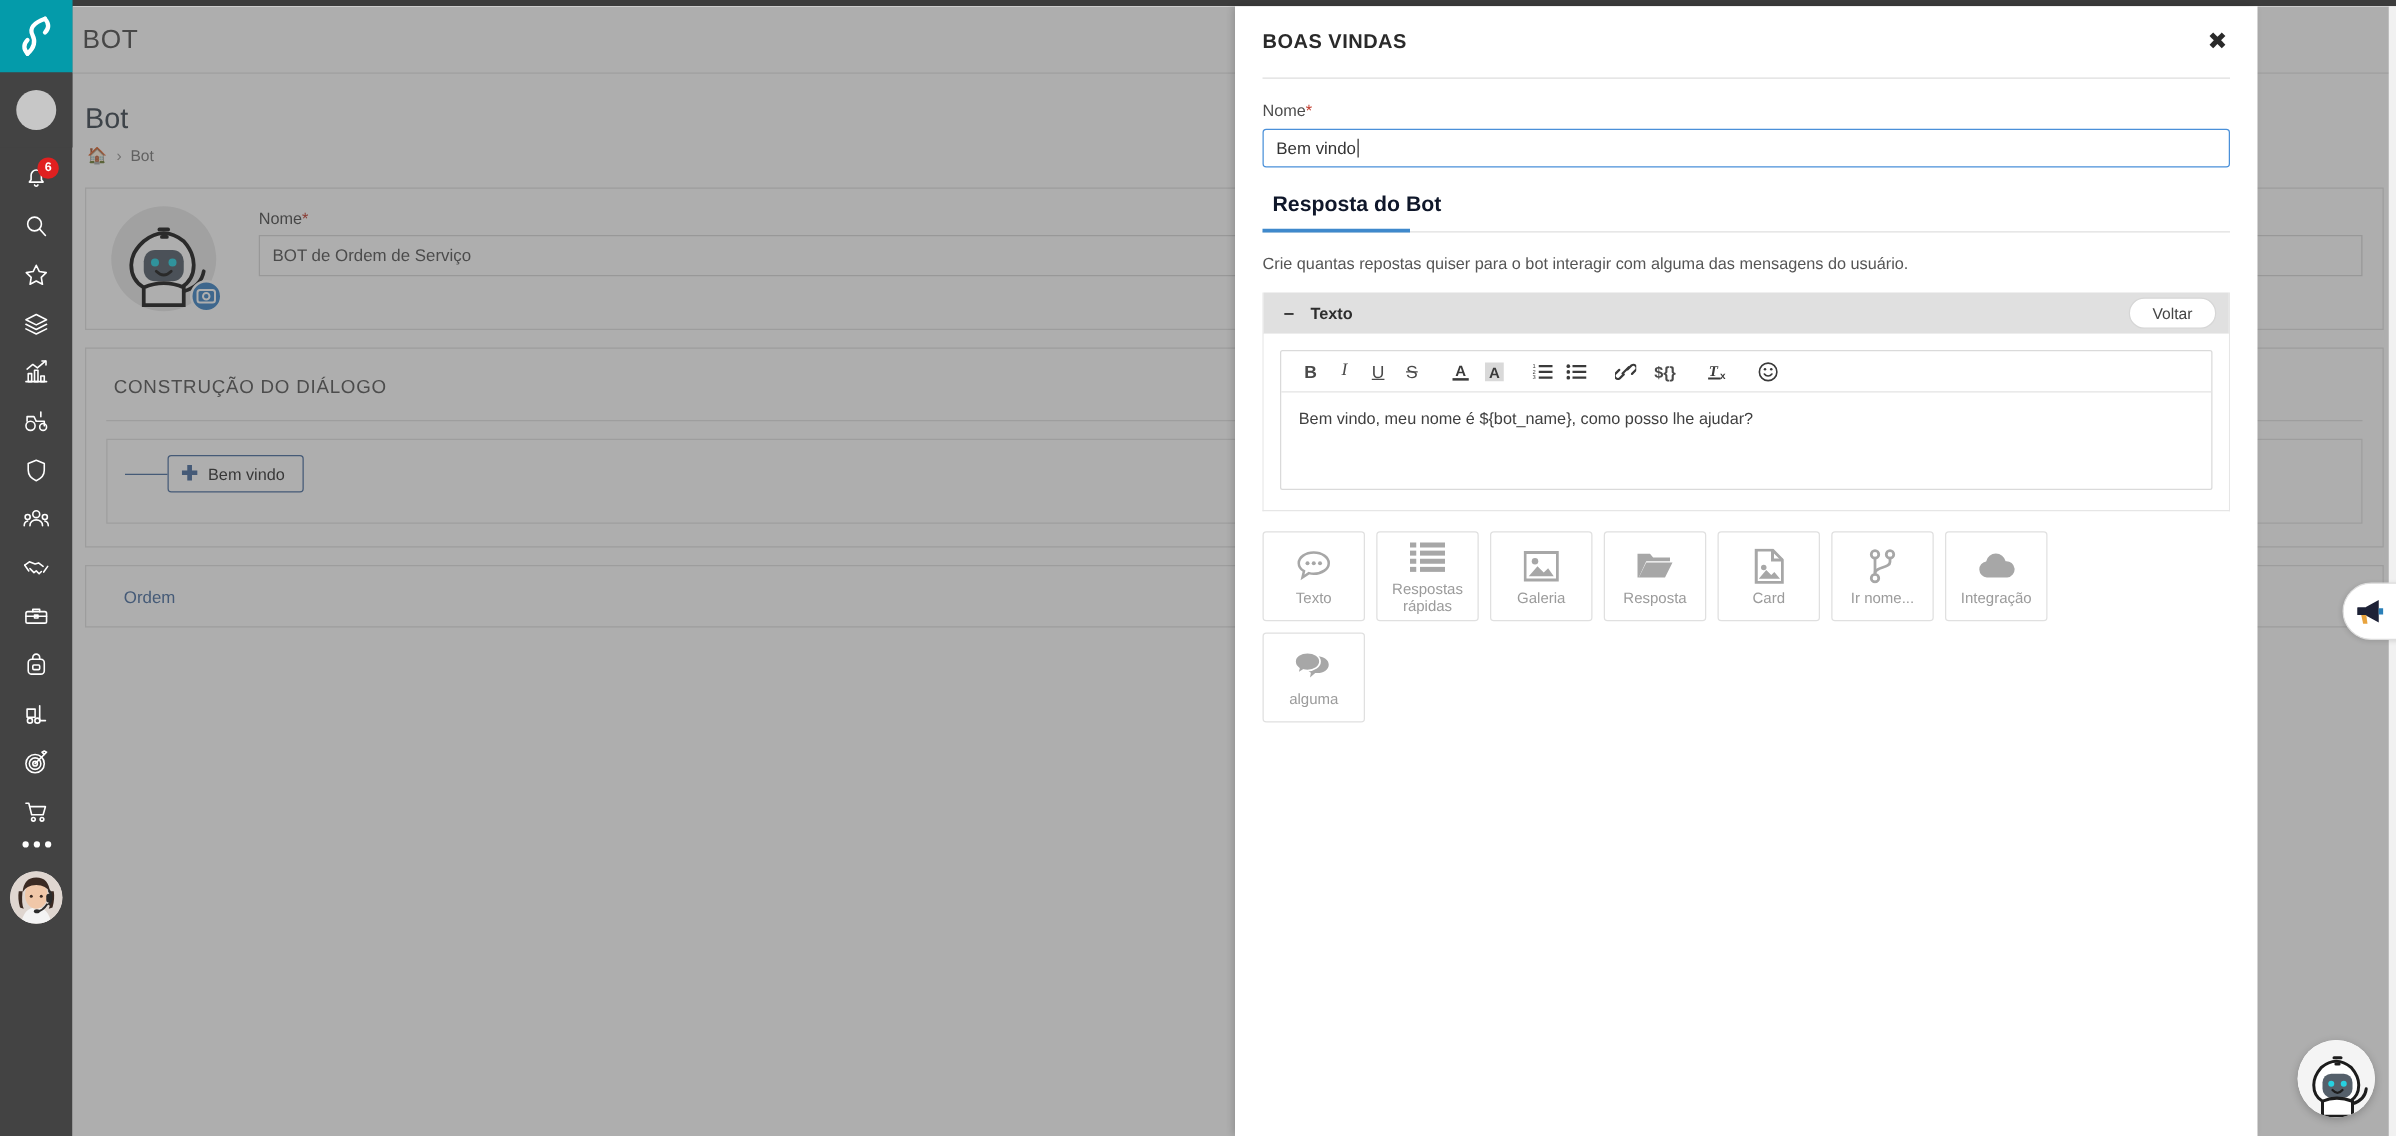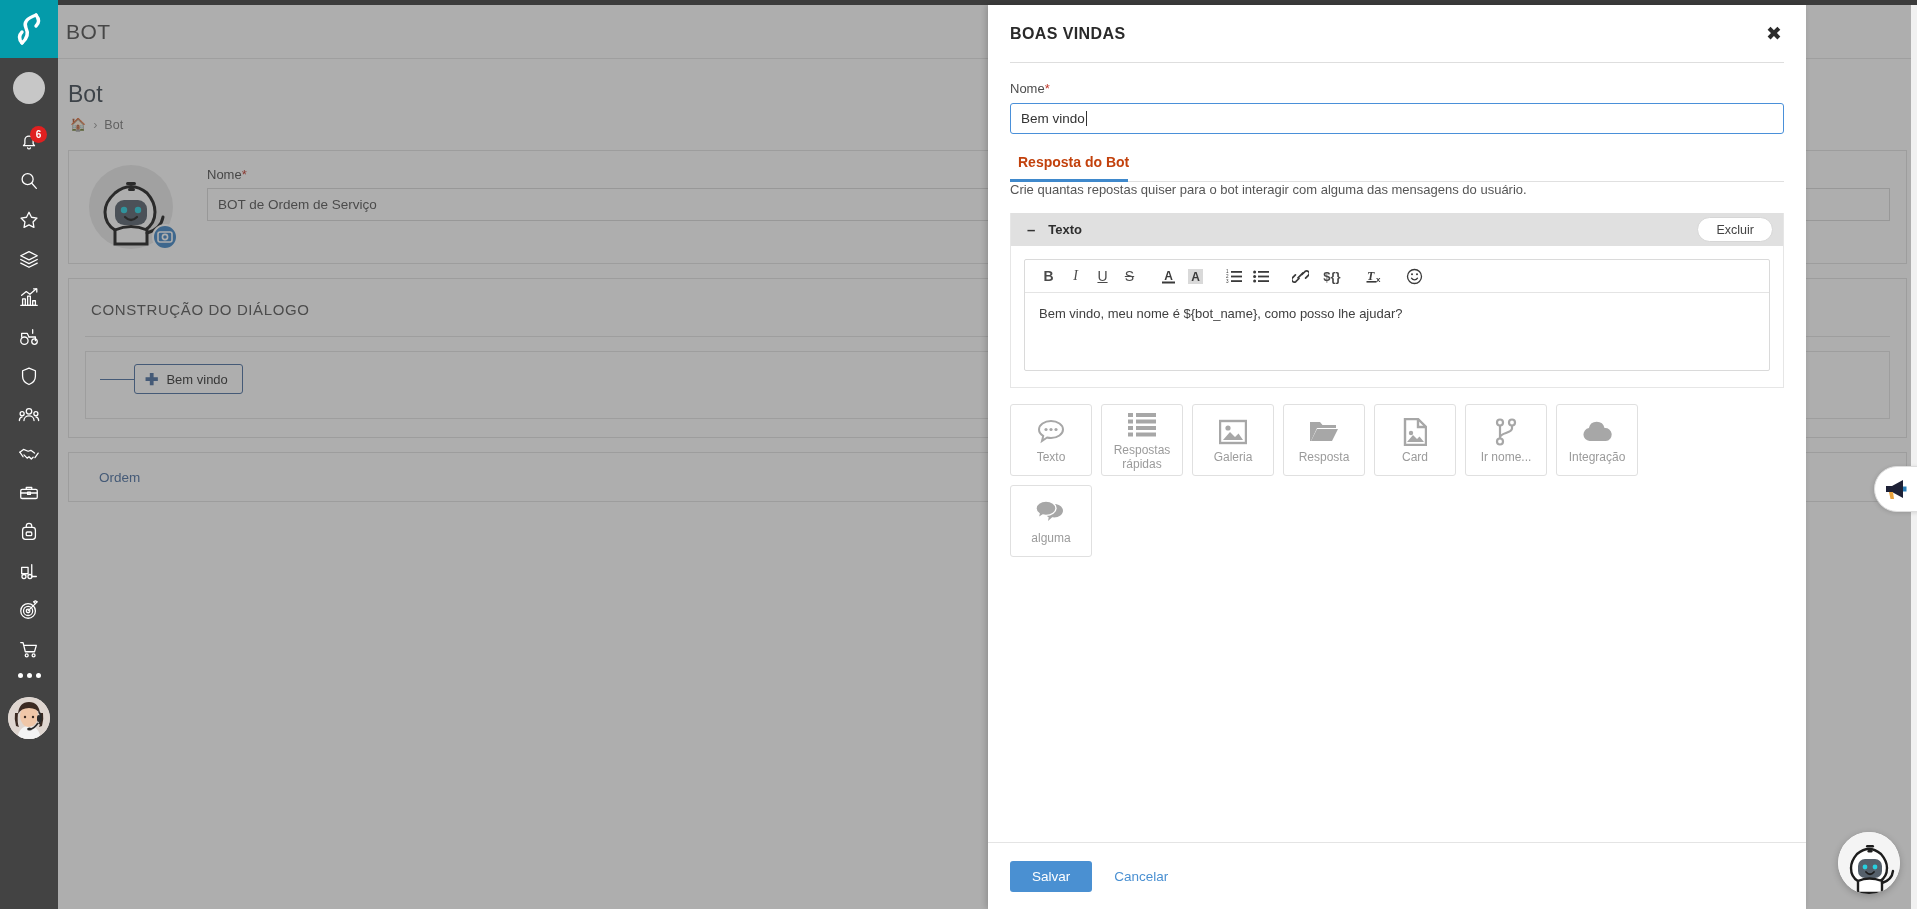--- a/index.html
+++ b/index.html
@@ -155,30 +155,30 @@
     padding: 0 10px; font-size: 13.5px; color: #333;
     display: flex; align-items: center; background: #fff;
   }
   .m-input .caret {
     display: inline-block; width: 1px; height: 15px; background: #333; margin-left: 1px;
   }
 
   .tabs { margin-top: 20px; position: relative; }
   .tab-row { display: flex; }
   .tab {
-    font-size: 14px; font-weight: bold; color: #c2410c; padding: 0 8px 11px 8px;
+    font-size: 17px; font-weight: bold; color: #0f172a; padding: 0 8px 11px 8px;
     cursor: pointer;
   }
   .tab-underline { height: 1px; background: #e0e0e0; width: 100%; }
   .tab-active-bar {
     position: absolute; left: 0; bottom: 0; width: 118px; height: 3px; background: #3f89cc;
   }
 
   .hint-text {
-    font-size: 13px; color: #555; 
+    font-size: 13px; color: #555; margin-top: 17px;
   }
 
   .resp-block { margin-top: 16px; border: 1px solid #e6e6e6; border-top: none; }
   .resp-head {
     background: #e0e0e0; height: 33px; display: flex; align-items: center;
     justify-content: space-between; padding: 0 10px 0 16px;
   }
   .resp-head-left { display: flex; align-items: center; gap: 13px; }
   .minus-ico { font-size: 15px; color: #333; font-weight: bold; line-height: 1; }
   .resp-head-label { font-size: 13px; font-weight: bold; color: #2e2e2e; }
@@ -514,21 +514,21 @@
       </div>
 
       <div class="hint-text">Crie quantas repostas quiser para o bot interagir com alguma das mensagens do usuário.</div>
 
       <div class="resp-block">
         <div class="resp-head">
           <div class="resp-head-left">
             <span class="minus-ico">–</span>
             <span class="resp-head-label">Texto</span>
           </div>
-          <button class="btn-excluir">Excluir</button>
+          <button class="btn-excluir">Voltar</button>
         </div>
 
         <div class="editor-wrap">
           <div class="editor">
             <div class="editor-toolbar">
               <div class="tb-btn">
                   <b style="font-size:14px">B</b>
                 </div>
               <div class="tb-btn">
                   <i style="font-size:14px;font-family:'Liberation Serif',serif">I</i>
@@ -714,24 +714,20 @@
                 <path d="M18 4c5 0 9 3 9 6.7 0 3.7-4 6.7-9 6.7-.6 0-1.2 0-1.8-.1L12 21l.7-3.8C10.5 16 9 13.6 9 10.7 9 7 13 4 18 4z" fill="#a7a7a7"></path>
                 <path d="M10 1c5.5 0 10 3.2 10 7.2s-4.5 7.2-10 7.2c-1.1 0-2.2-.1-3.2-.4L2 18l1.1-4.3C1.2 12.4 0 10.4 0 8.2 0 4.2 4.5 1 10 1z" fill="#a7a7a7" stroke="#ffffff" stroke-width="1.4"></path>
               </svg>
           </div>
           <div class="tc-label">alguma</div>
         </div>
 
       </div>
     </div>
 
-    <div class="modal-foot">
-      <button class="btn-save">Salvar</button>
-      <button class="btn-cancel">Cancelar</button>
-    </div>
   </div>
 
   <div class="megaphone-tab">
     <svg width="28" height="24" viewBox="0 0 28 24">
       <path d="M3 9h6l11-6v18l-11-6H3z" fill="#1d2136"></path>
       <rect x="3" y="9" width="6" height="6" fill="#1d2136"></rect>
       <path d="M20 9.5h3.5v5H20z" fill="#2a7fb8"></path>
       <path d="M6 15l1.5 7h3.5l-1-7z" fill="#e8a33d"></path>
     </svg>
   </div>

